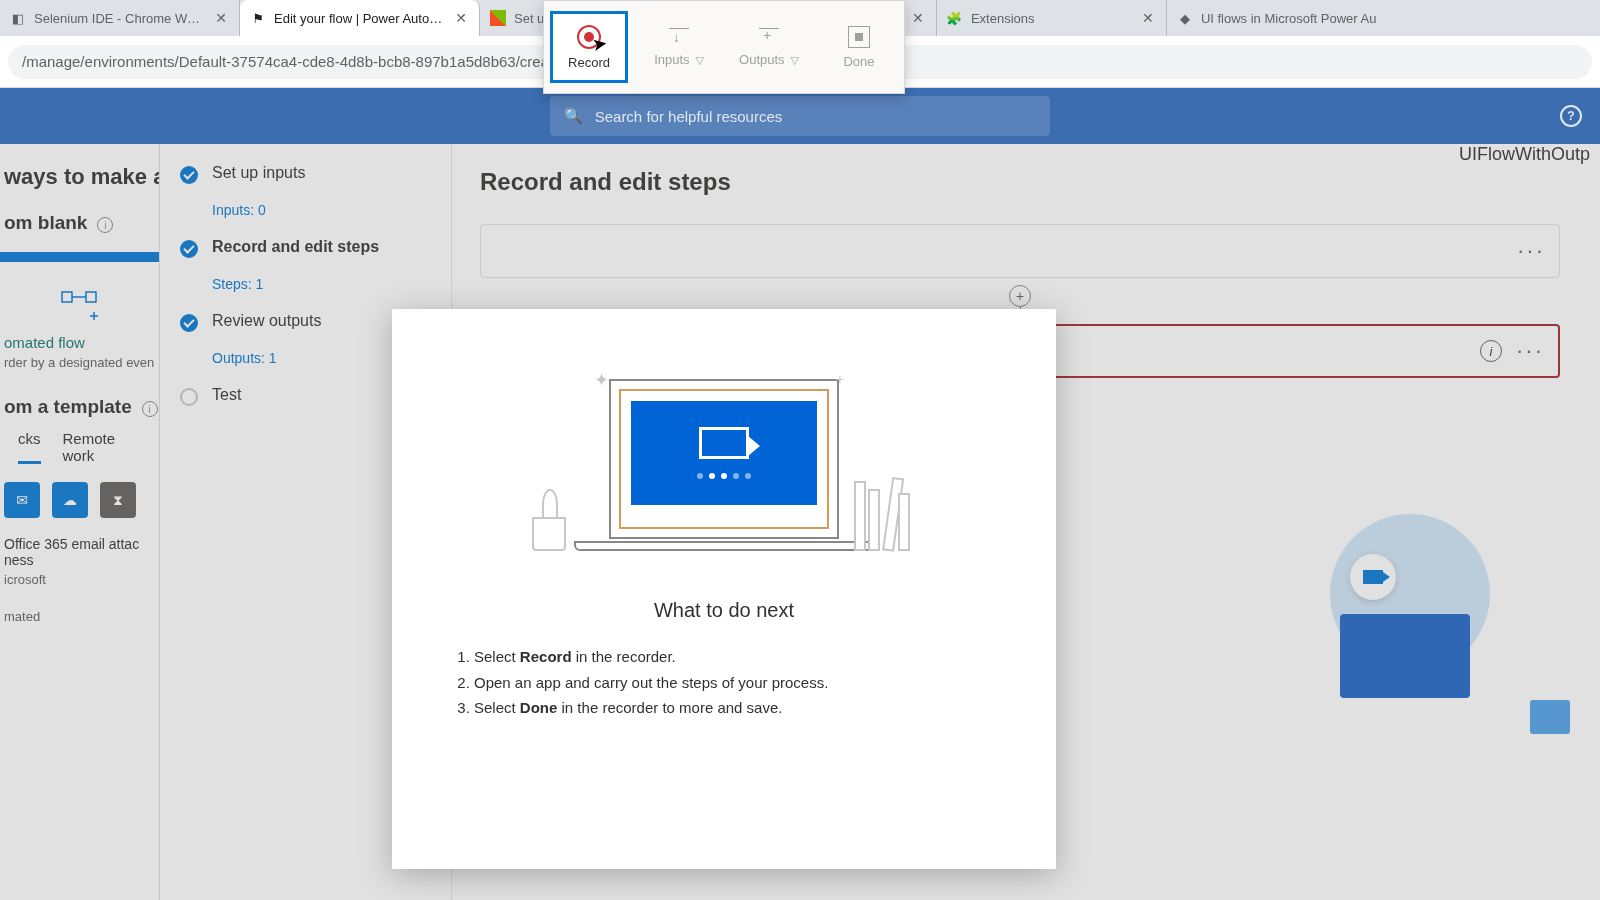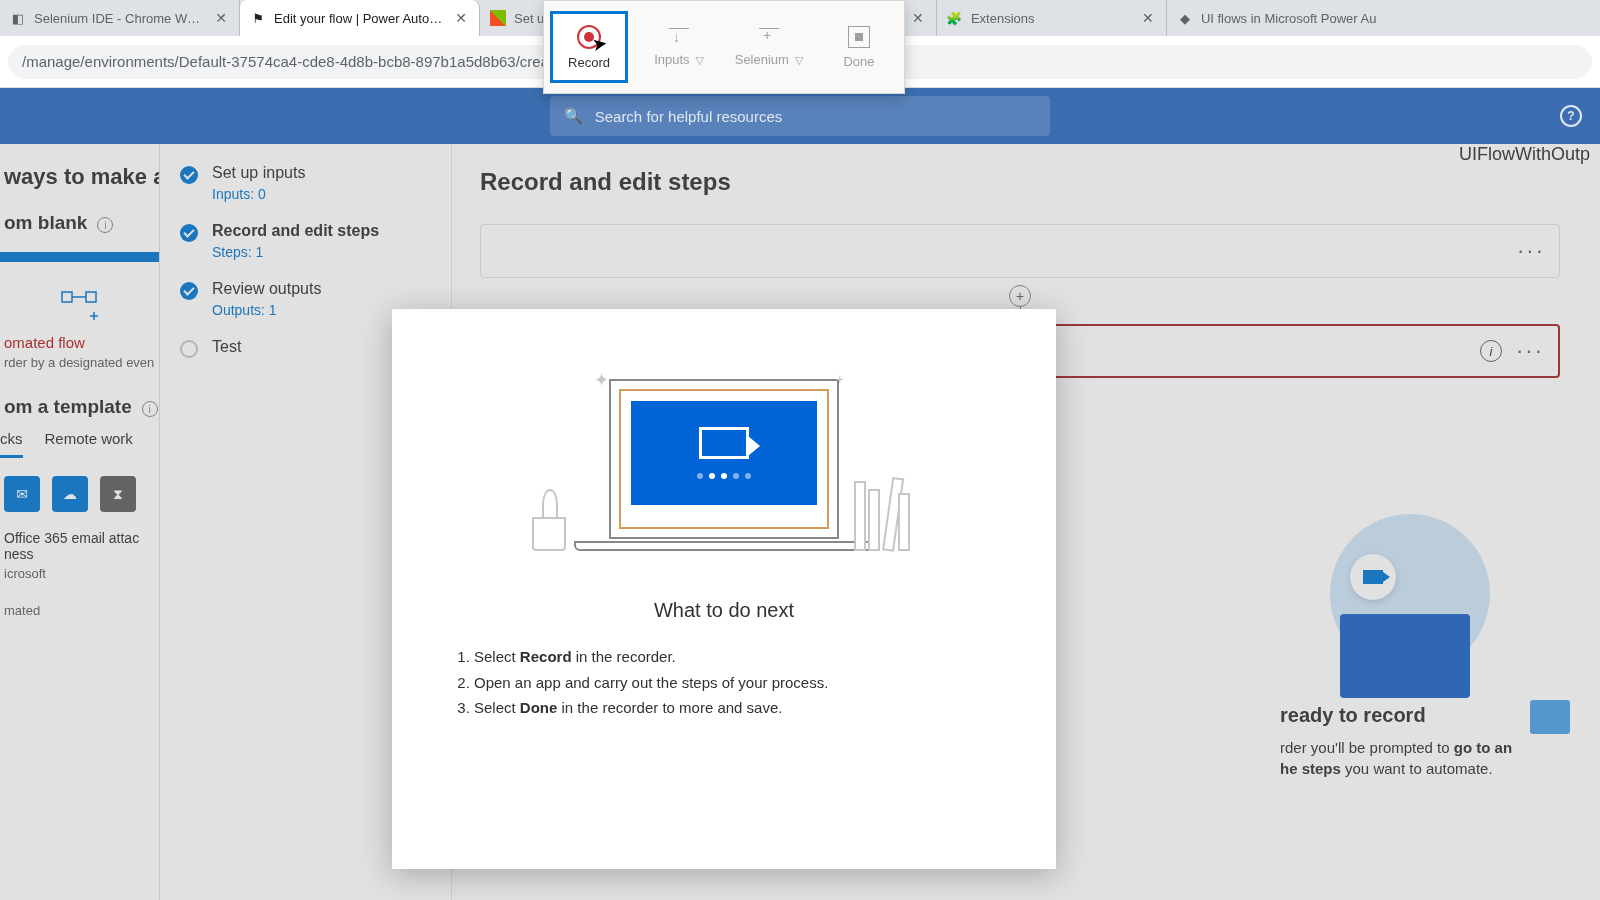--- a/index.html
+++ b/index.html
@@ -27,43 +27,43 @@
 .main { display: flex; height: calc(100% - 144px); position: relative; }
 
 
 .left-col { width: 160px; border-right: 1px solid #ddd; padding: 20px 0 0 0; font-size: 14px; color: #323130; overflow: hidden; }
 .left-col .h1 { font-size: 22px; font-weight: 600; padding: 0 0 22px 4px; white-space: nowrap; }
 .left-col .sect { margin-bottom: 26px; }
 .left-col .sect-title { font-size: 19px; font-weight: 600; padding: 0 0 0 4px; display: inline; }
 .info-circle { display: inline-flex; width: 16px; height: 16px; border: 1px solid #888; border-radius: 50%; align-items: center; justify-content: center; font-size: 10px; color: #888; margin-left: 6px; vertical-align: middle; }
 .left-col .blue-bar { height: 10px; background: #0078d4; margin: 18px 0 0 0; }
 .flow-icon { width: 40px; height: 36px; margin: 26px auto 10px; position: relative; }
-.left-col .card-title { font-size: 15px; padding: 0 4px; white-space: nowrap; color: #b91c1c; }
+.left-col .card-title { font-size: 15px; padding: 0 4px; white-space: nowrap; color: #0f766e; }
 .left-col .card-sub { font-size: 13px; color: #605e5c; padding: 4px 4px 0; white-space: nowrap; }
-.tabs-row { display: flex; gap: 22px; padding: 0 0; font-size: 15px; color: #323130; margin-top: 12px; }
+.tabs-row { display: flex; gap: 22px; padding: 0 18px; font-size: 15px; color: #323130; margin-top: 12px; }
 .tabs-row .t.active { border-bottom: 3px solid #0078d4; padding-bottom: 8px; }
 .icon-btns { display: flex; gap: 12px; padding: 18px 4px 0; }
 .icon-btn { width: 36px; height: 36px; border-radius: 4px; display: flex; align-items: center; justify-content: center; color: #fff; }
 .ib1 { background: #0078d4; }
 .ib2 { background: #0078d4; }
 .ib3 { background: #605e5c; }
 .tmpl-title { font-size: 14px; padding: 18px 4px 0; white-space: nowrap; color: #323130; }
 .tmpl-sub { font-size: 13px; color: #605e5c; padding: 4px 4px 0; }
 .auto-label { font-size: 13px; color: #605e5c; padding: 22px 4px 0; }
 
 
 .steps-col { width: 292px; border-right: 1px solid #e6e6e6; padding: 10px 0; }
 .step { display: flex; align-items: flex-start; padding: 10px 20px; }
 .step .bullet { width: 18px; height: 18px; border-radius: 50%; margin-right: 14px; flex-shrink: 0; margin-top: 2px; }
 .step .bullet.done { background: #0078d4; position: relative; }
 .step .bullet.done::after { content: ""; position: absolute; left: 4px; top: 5px; width: 8px; height: 4px; border-left: 2px solid #fff; border-bottom: 2px solid #fff; transform: rotate(-45deg); }
 .step .bullet.empty { border: 2px solid #c8c6c4; }
 .step .txt .label { font-size: 16px; color: #323130; }
 .step .txt .label.bold { font-weight: 600; }
-.step .txt .sub { font-size: 14px; color: #0078d4; margin-top: 4px; }
+.step .txt .sub { font-size: 14px; color: #0078d4; margin-top: 20px; }
 
 
 .content { flex: 1; padding: 24px 0 0 28px; position: relative; }
 .content .h { font-size: 24px; font-weight: 600; color: #323130; }
 .content .desc { font-size: 15px; color: #323130; margin-top: 20px; }
 .content .desc .learn { color: #323130; }
 .flow-name { position: absolute; right: 10px; top: 0; font-size: 18px; color: #323130; white-space: nowrap; }
 
 
 .canvas { margin-top: 28px; }
@@ -275,27 +275,20 @@
     </div>
 
     <div class="r-illus-bg">
       <div class="rc-big"></div>
       <div class="rc-cam">
           <div class="rc-cam-inner"></div>
         </div>
       <div class="rc-mon"></div>
       <div class="rc-cup"></div>
     </div>
-    <div class="right-illus">
-      <div class="t1"> ready to record</div>
-      <div class="t2">
-        <span>rder you'll be prompted to </span><span class="bold">go to an</span><br>
-        <span class="bold">he steps</span><span> you want to automate.</span>
-      </div>
-    </div>
   </div>
 </div>
 
 <div class="modal">
   <div class="illus">
     <div class="plant">
         <div class="pot"></div>
         <div class="leaf"></div>
       </div>
     <div class="laptop">
@@ -334,21 +327,21 @@
   <div class="rec-btn record">
     <div class="rec-circle"></div>
     <span>Record</span>
   </div>
   <div class="rec-btn disabled">
     <div class="io-icon in"></div>
     <span><span>Inputs</span><span class="chev">▽</span></span>
   </div>
   <div class="rec-btn disabled">
     <div class="io-icon out"></div>
-    <span><span>Selenium</span><span class="chev">▽</span></span>
+    <span><span>Outputs</span><span class="chev">▽</span></span>
   </div>
   <div class="rec-btn disabled">
     <div class="stop-icon"></div>
     <span>Done</span>
   </div>
 </div>
 
 <div class="cursor">➤</div>
 
 </body></html>

